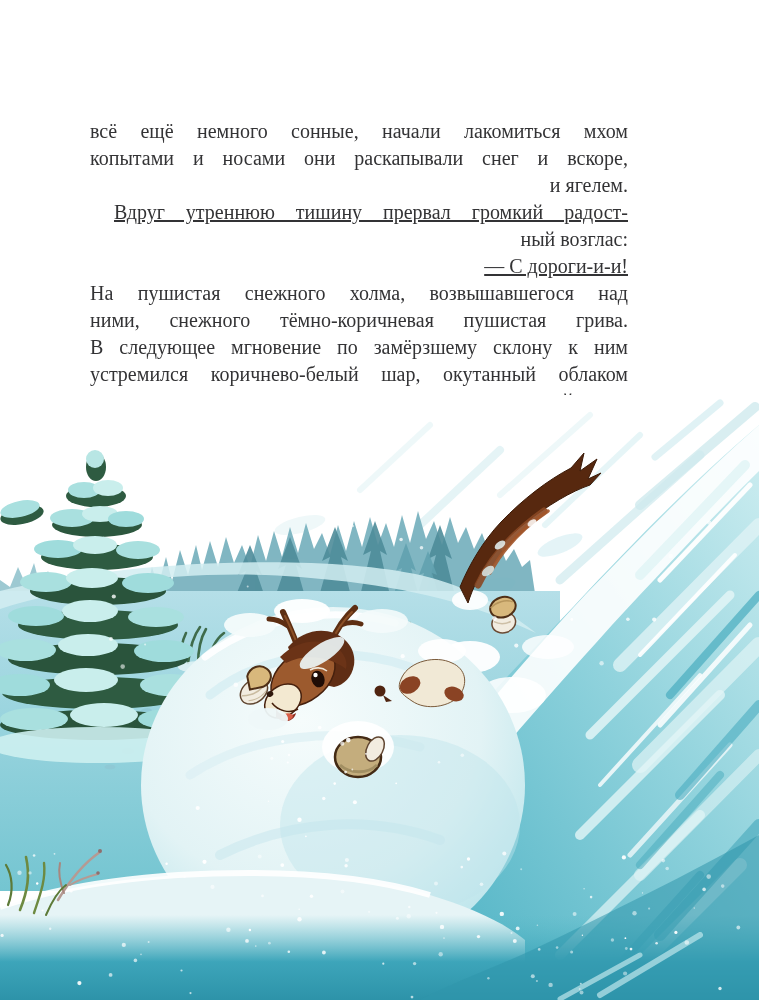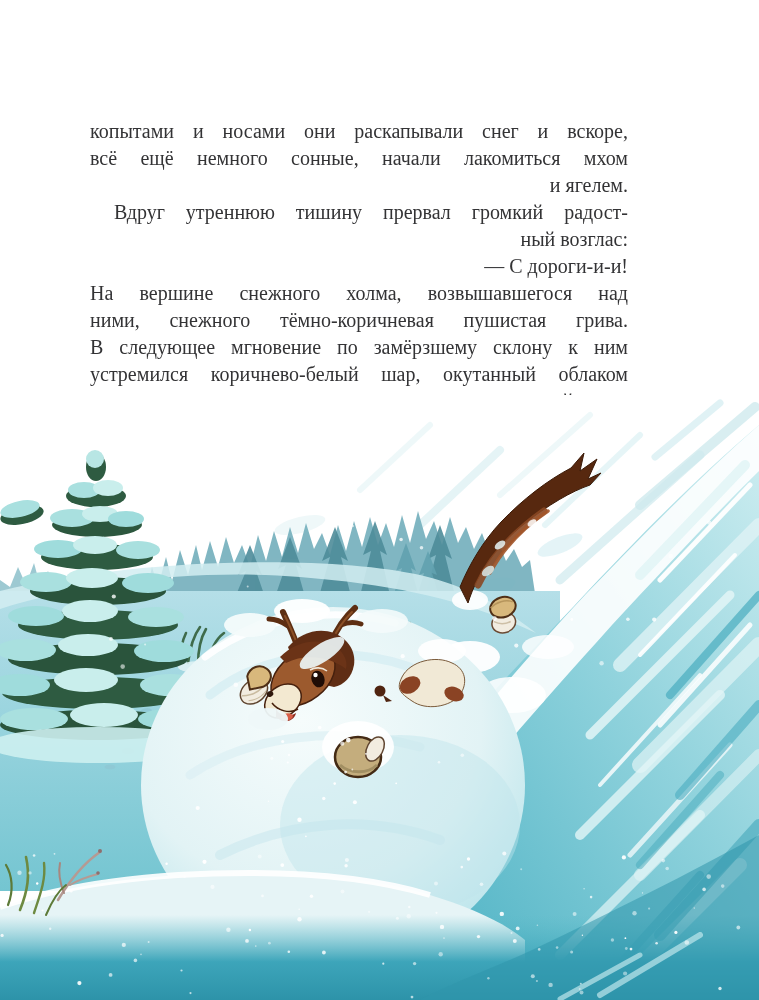--- a/index.html
+++ b/index.html
@@ -2,37 +2,37 @@
 <html><head>
 <meta charset="utf-8">
 <style>
   html,body{margin:0;padding:0;background:#ffffff;}
   .page{position:relative;width:759px;height:1000px;background:#ffffff;overflow:hidden;
         font-family:"Liberation Serif","DejaVu Serif",serif;}
   .story{position:absolute;left:90px;top:118px;width:538px;color:#333335;}
   .tl{font-size:20px;line-height:27px;height:27px;white-space:normal;}
   .tl.j{text-align:justify;text-align-last:justify;}
   .tl.l{text-align:right;}
-  .tl.i{padding-left:24px;}
+  .tl.i{padding-left:24px;text-decoration:underline;}
   .illus{position:absolute;left:0;top:395px;width:759px;height:605px;}
   svg{display:block;}
 </style>
 </head>
 <body>
 
 <div class="page">
 
   <div class="story">
+    <div class="tl j">всё ещё немного сонные, начали лакомиться мхом</div>
     <div class="tl j">копытами и носами они раскапывали снег и вскоре,</div>
-    <div class="tl j">всё ещё немного сонные, начали лакомиться мхом</div>
     <div class="tl l">и ягелем.</div>
     <div class="tl j i">Вдруг утреннюю тишину прервал громкий радост-</div>
     <div class="tl l">ный возглас:</div>
     <div class="tl l i">— С дороги-и-и!</div>
-    <div class="tl j">На вершине снежного холма, возвышавшегося над</div>
+    <div class="tl j">На пушистая снежного холма, возвышавшегося над</div>
     <div class="tl j">ними, снежного тёмно-коричневая пушистая грива.</div>
     <div class="tl j">В следующее мгновение по замёрзшему склону к ним</div>
     <div class="tl j">устремился коричнево-белый шар, окутанный облаком</div>
     <div class="tl l">ледяной пыли.</div>
   </div>
 
   <div class="illus">
   <svg width="759" height="605" viewBox="0 0 759 605" xmlns="http://www.w3.org/2000/svg">
     <defs>
       <linearGradient id="gSlope" x1="1" y1="0" x2="0.2" y2="1">

